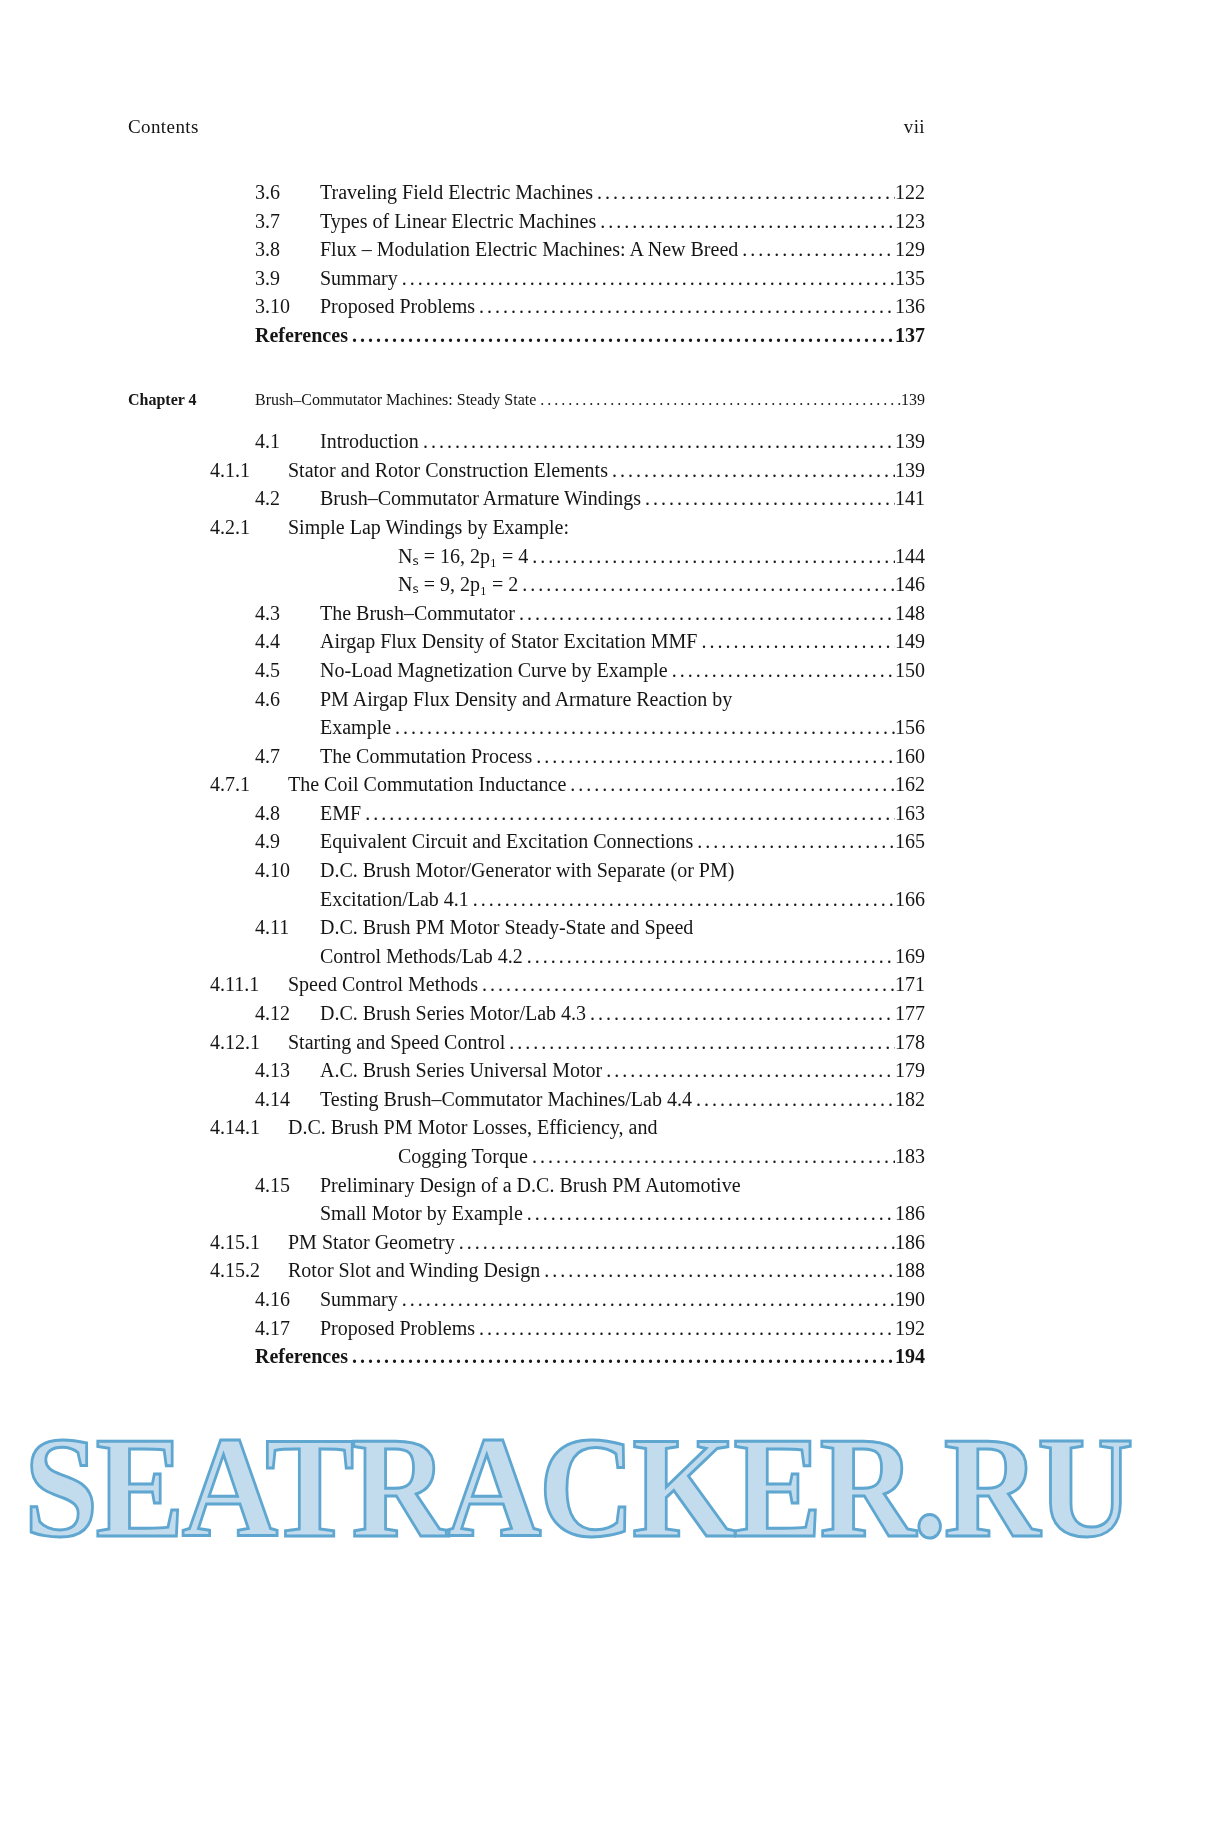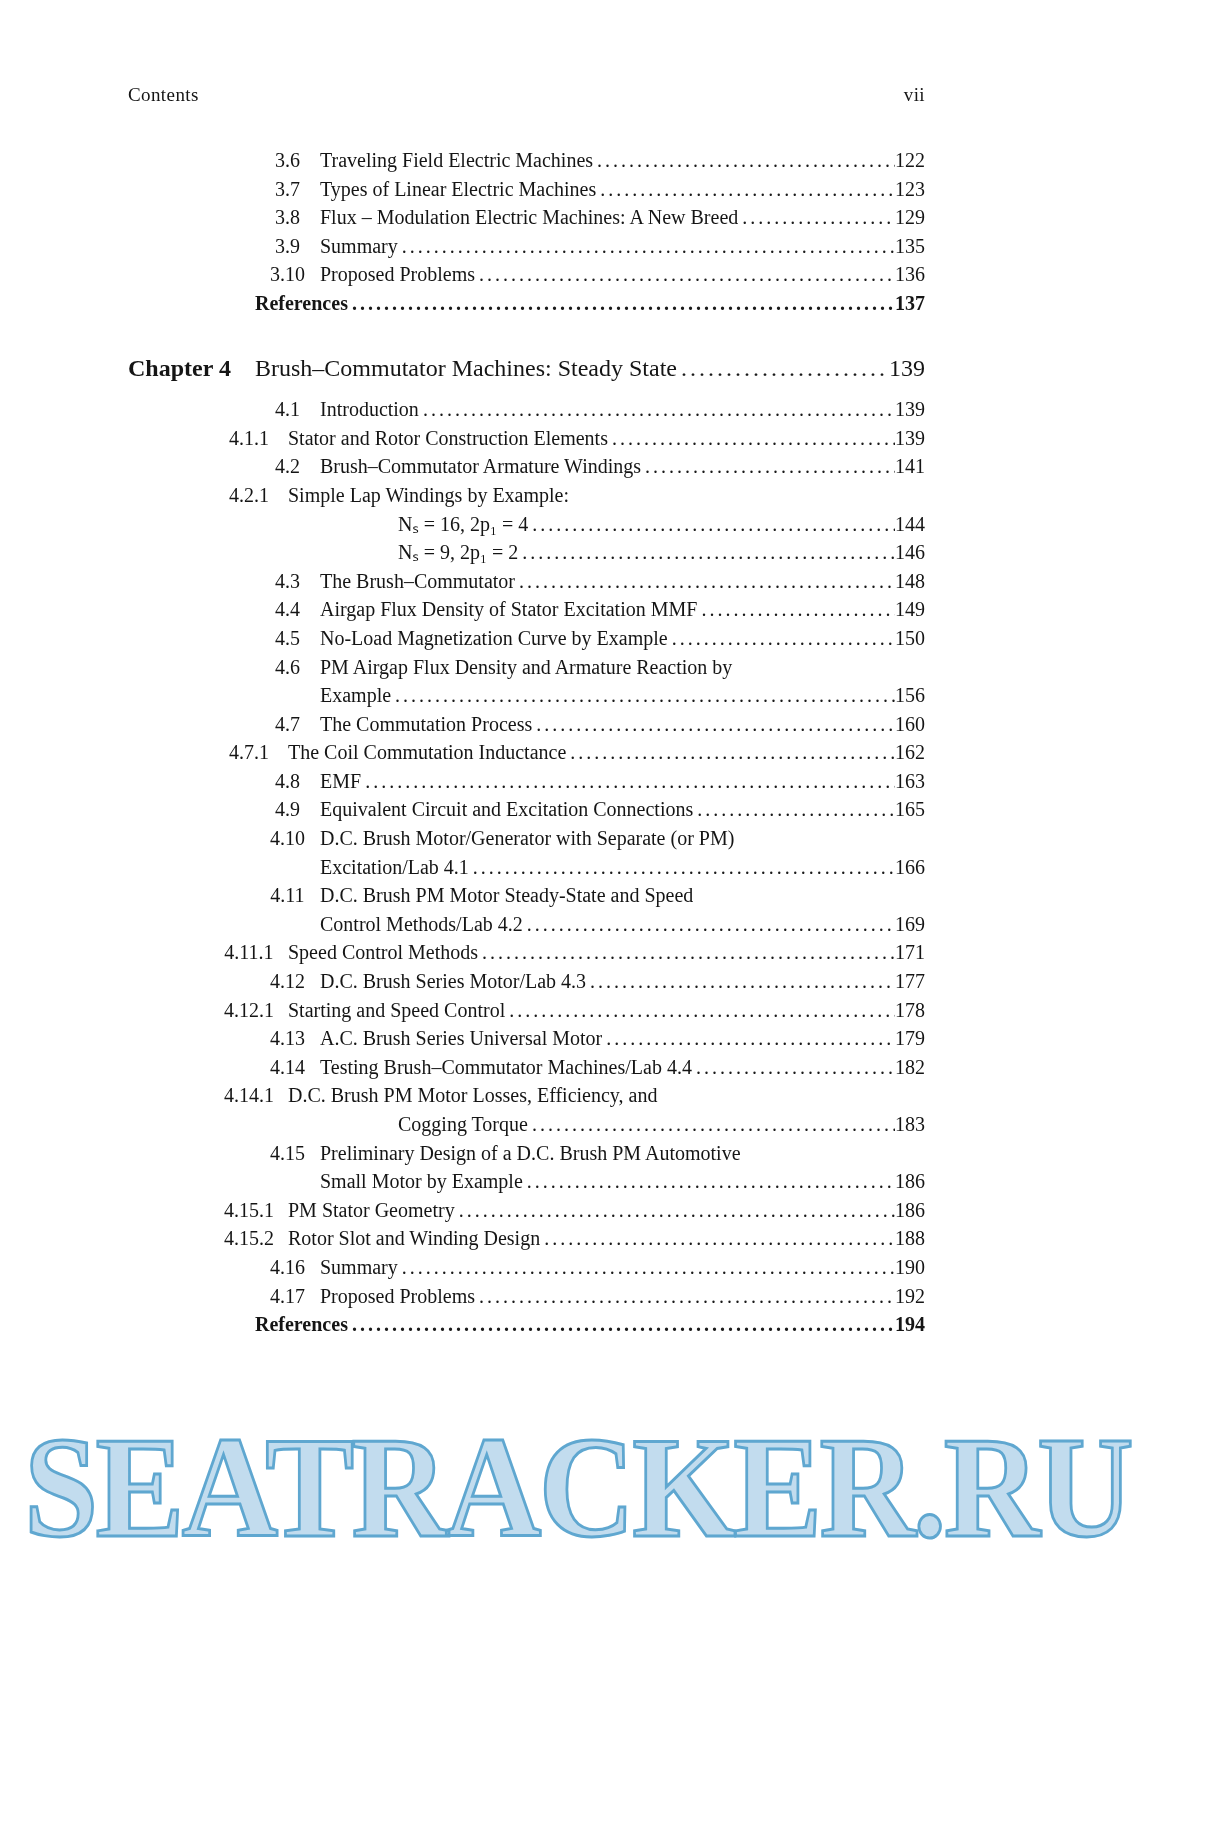--- a/index.html
+++ b/index.html
@@ -8,44 +8,44 @@
     width:1229px; height:1843px;
     position:relative; overflow:hidden;
     font-family:"Liberation Serif", serif;
     color:#151515;
   }
   .page { position:absolute; inset:0; background:#ffffff; }
   .content { position:absolute; left:128px; top:0; width:797px; }
 
   .header {
     display:flex; justify-content:space-between; align-items:baseline;
-    padding-top:84px; font-size:19px; letter-spacing:0.4px;
+    padding-top:84px; font-size:19px; letter-spacing:0.4px;margin-top:32px;
   }
 
   .toc { margin-top:40px; font-size:20px; line-height:28.6px; }
 
   .row { display:flex; align-items:baseline; }
-  .num { flex:0 0 auto;text-align:center; }
+  .num { flex:0 0 auto; }
   .l1 > .num { margin-left:127px; width:65px; }
   .l2 > .num { margin-left:82px; width:78px; }
   .ref     { padding-left:127px;font-weight:bold; }
   .l1cont  { padding-left:192px; }
   .l2cont  { padding-left:270px; }
   .title { flex:0 0 auto; white-space:nowrap; }
   .math .title { }
   .leader {
     flex:1 1 auto; min-width:0; overflow:hidden;
     white-space:nowrap; letter-spacing:3px; text-align:right;
     padding:0 3px 0 4px; color:#1a1a1a;
   }
   .page-num { flex:0 0 auto; }
 
   .chapter-heading {
     display:flex; align-items:baseline;
-    margin-top:36px; margin-bottom:13px; font-size:24px;
+    margin-top:36px; margin-bottom:13px; font-size:16px;
   }
   .chapter-label { flex:0 0 auto; width:127px; font-weight:bold; }
 
   .watermark {
     position:absolute; left:18px; top:1402px; width:1205px;
     display:flex; align-items:center; gap:6px;
   }
   .wm-text {
     font-family:"Liberation Serif", serif;
     font-weight:bold; font-size:145px; line-height:170px;

